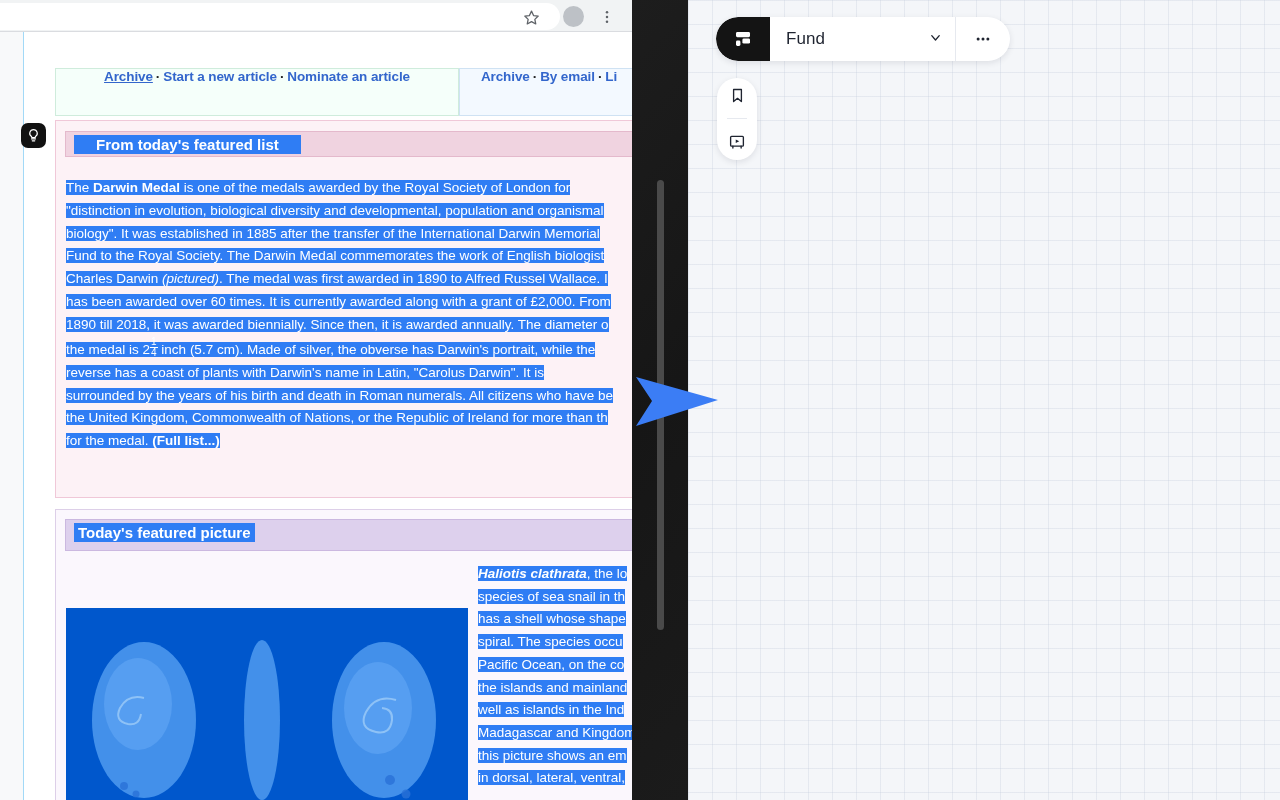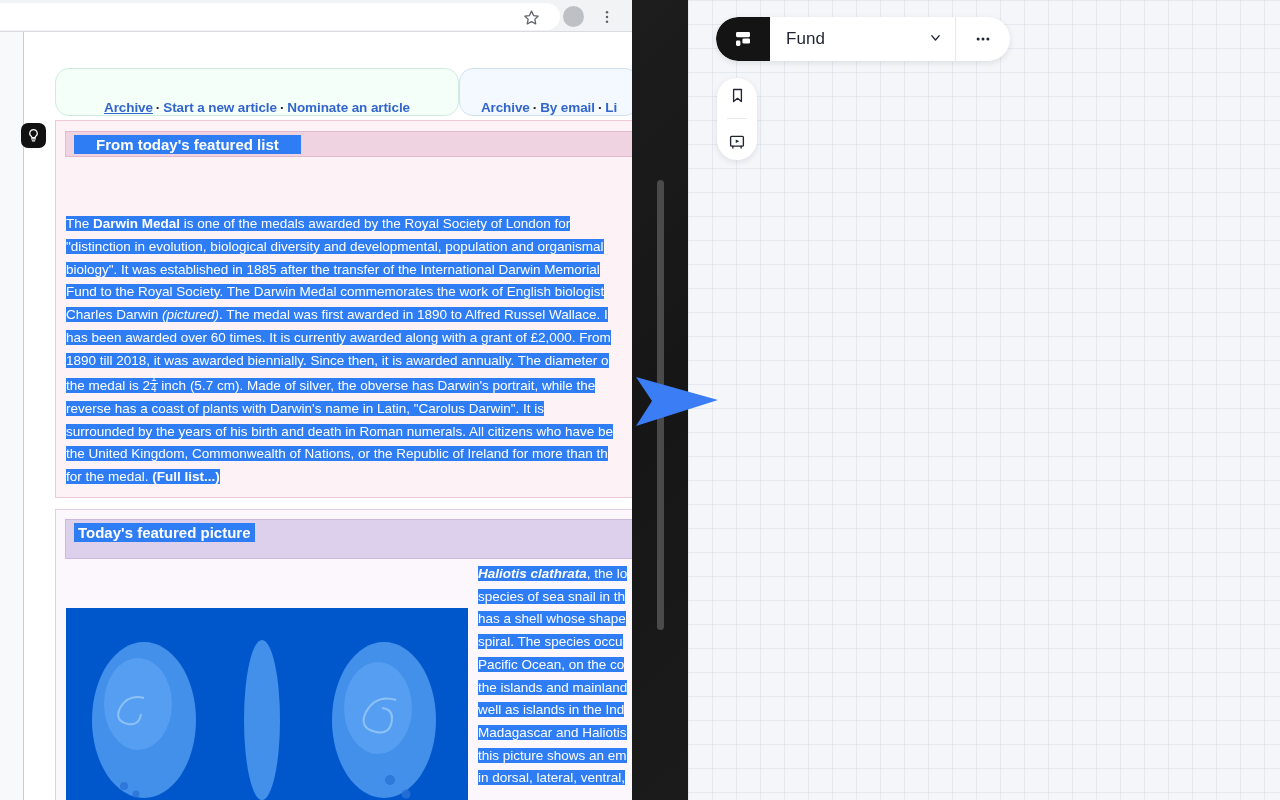--- a/index.html
+++ b/index.html
@@ -56,23 +56,23 @@
   #idea-badge {
     position: absolute; left: 21px; top: 91px; width: 25px; height: 25px;
     background: #111111; border-radius: 7px;
     display: flex; align-items: center; justify-content: center;
     z-index: 30;
   }
 
   
   .navstrip {
     position: absolute; top: 36px; height: 48px;
-    display: flex; align-items: flex-end; justify-content: center;
+    display: flex; align-items: flex-start; justify-content: center;
     font-size: 13.5px; font-weight: bold; color: #3366cc;
-    white-space: nowrap; letter-spacing: -0.1px; border-radius: 14px;
+    white-space: nowrap; letter-spacing: -0.1px;
   }
   #navstrip-left {
     left: 55px; width: 404px;
     background: #f5fffa; border: 1px solid #cfecdc;
   }
   #navstrip-right {
     left: 459px; width: 180px;
     background: #f3f9ff; border: 1px solid #cfe2f3;
   }
   .navstrip .u { text-decoration: underline; }
@@ -88,21 +88,21 @@
     background: #f0d3e0; border: 1px solid #e4b9cc;
   }
   #tfl-header-label {
     position: absolute; left: 8px; top: 3px;
     background: #2f7df4; color: #ffffff;
     font-size: 15px; font-weight: bold; padding: 1px 22px;
     white-space: nowrap;
   }
   #tfl-body {
     position: absolute; left: 10px; top: 56px; width: 600px;
-    font-size: 13.5px; line-height: 22.8px; color: #202122; margin-top: 36px;
+    font-size: 13.5px; line-height: 22.8px; color: #202122;
   }
   #tfl-body .hl {
     background: #2f7df4; color: #ffffff;
     box-decoration-break: clone; -webkit-box-decoration-break: clone;
   }
   #tfl-body b { font-weight: bold; }
   #tfl-body i { font-style: italic; }
   .frac { display: inline-block; vertical-align: -0.15em; font-size: 10px;
           line-height: 1; text-align: center; }
   .frac .num { display: block; border-bottom: 1px solid currentColor; padding: 0 1px; }
@@ -118,21 +118,21 @@
     padding-right: 0px; white-space: nowrap;
   }
   .bluehl-n { background: #2f7df4; color: #ffffff; }
 
   
   #tfp-box {
     position: absolute; left: 55px; top: 477px; width: 600px; height: 340px;
     background: #fbf7fd; border: 1px solid #ddcfe8;
   }
   #tfp-header {
-    position: absolute; left: 9px; top: 9px; width: 590px; height: 40px;
+    position: absolute; left: 9px; top: 9px; width: 590px; height: 32px;
     background: #ddd0ed; border: 1px solid #cbb8e0;
   }
   #tfp-header-label {
     position: absolute; left: 8px; top: 3px;
     background: #2f7df4; color: #ffffff;
     font-size: 15px; font-weight: bold; padding: 1px 4px;
     white-space: nowrap;
   }
   #shell-img {
     position: absolute; left: 10px; top: 98px; width: 402px; height: 230px;
@@ -340,21 +340,21 @@
         </div>
 
         <div id="tfp-caption">
           <div><span class="hl"><i><b>Haliotis clathrata</b></i>, the lo</span></div>
           <div><span class="hl">species of sea snail in th</span></div>
           <div><span class="hl">has a shell whose shape</span></div>
           <div><span class="hl">spiral. The species occu</span></div>
           <div><span class="hl">Pacific Ocean, on the co</span></div>
           <div><span class="hl">the islands and mainland</span></div>
           <div><span class="hl">well as islands in the Ind</span></div>
-          <div><span class="hl">Madagascar and Haliotis</span></div>
+          <div><span class="hl">Madagascar and Kingdom</span></div>
           <div><span class="hl">this picture shows an em</span></div>
           <div><span class="hl">in dorsal, lateral, ventral,</span></div>
 
         </div>
       </div>
     </div>
   </div>
 
   <div id="dark-strip">
     <div id="dark-scrollbar"></div>

